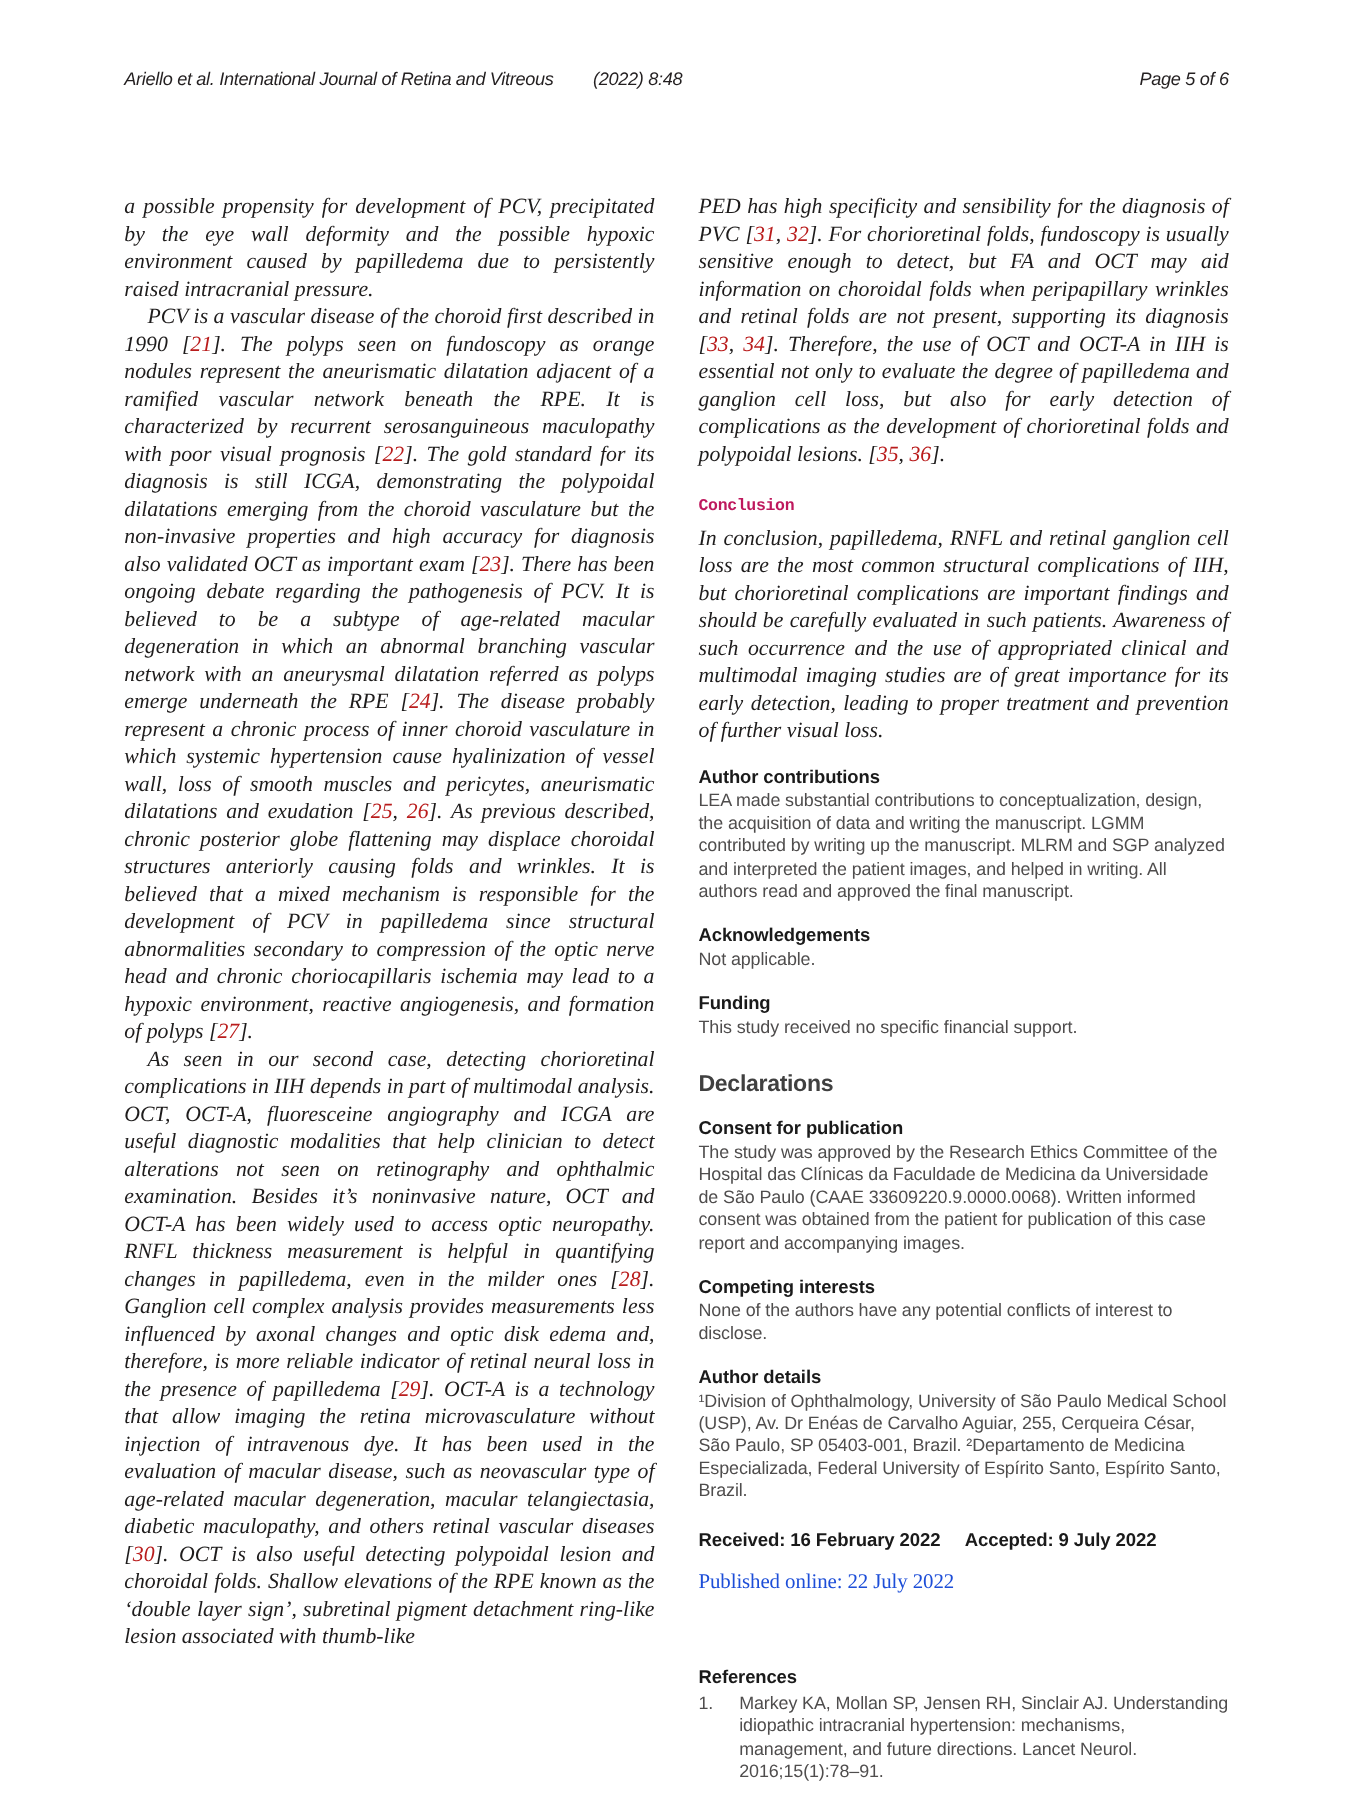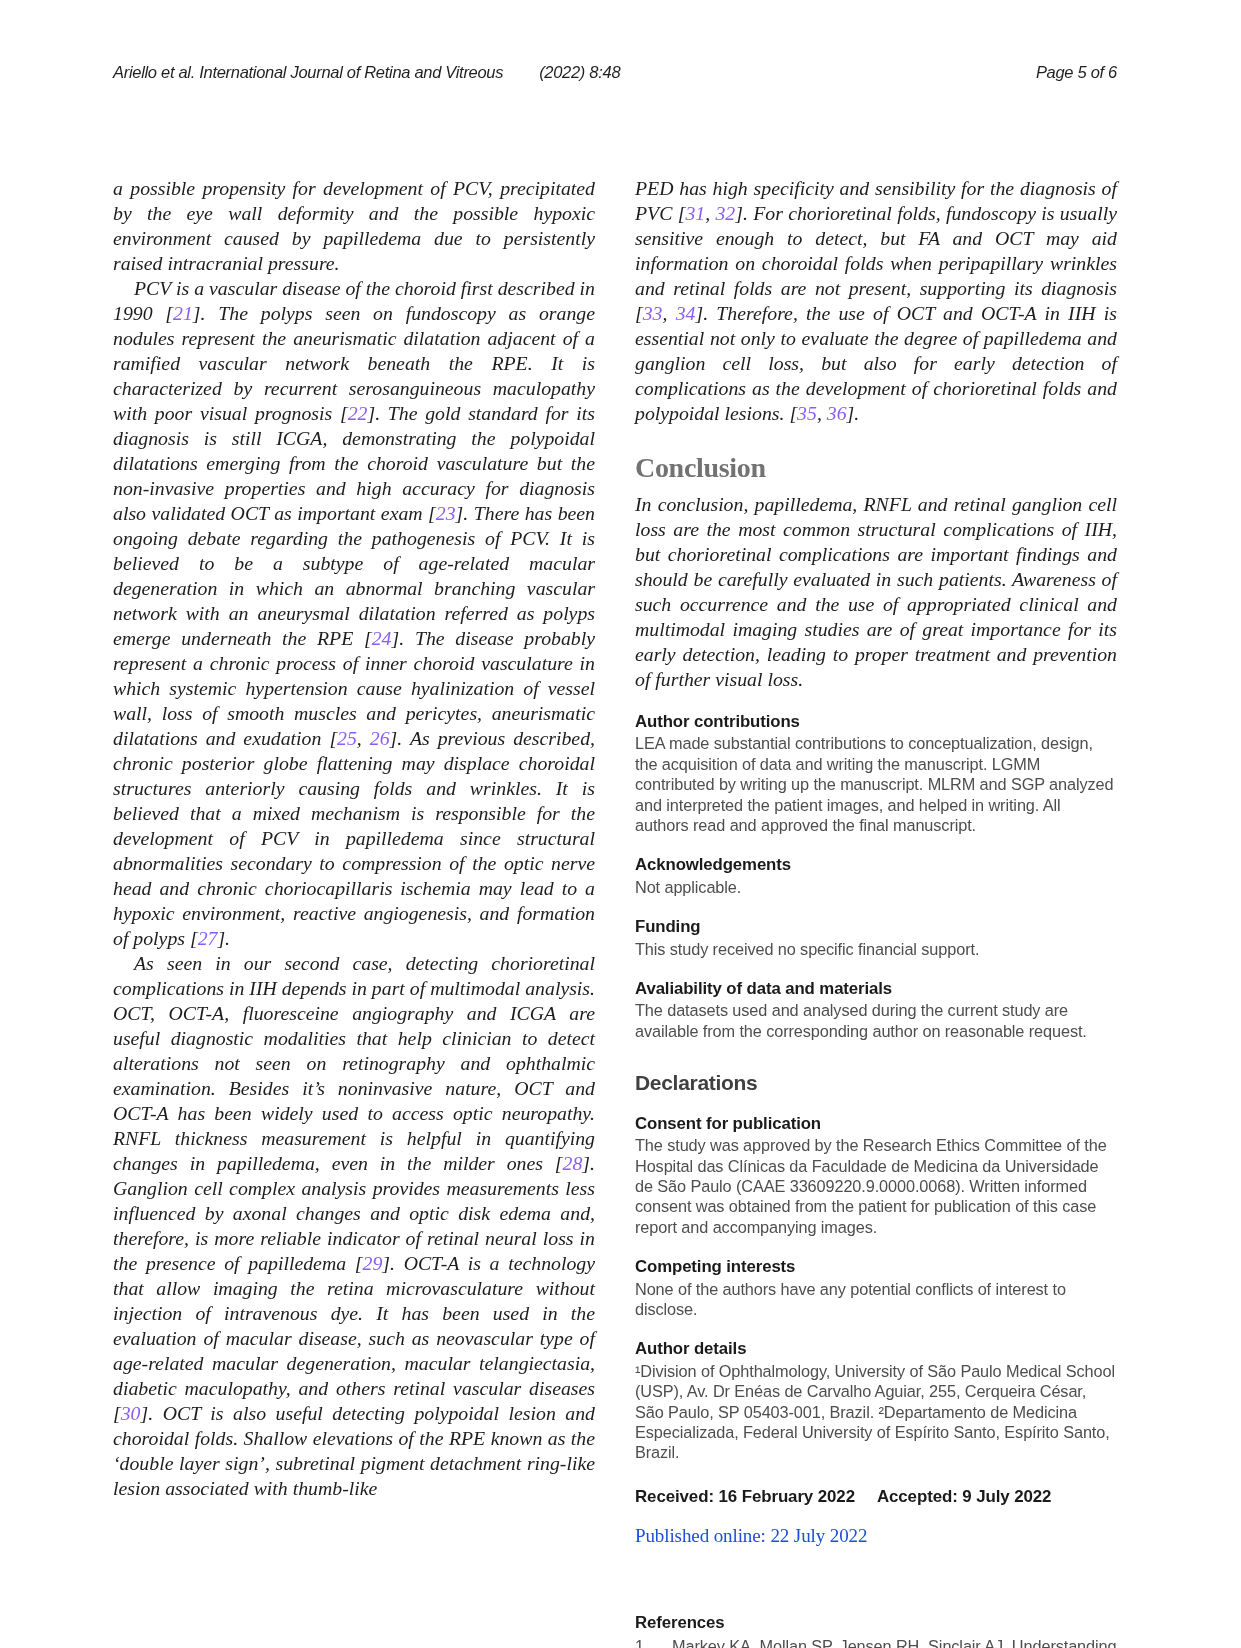--- a/index.html
+++ b/index.html
@@ -25,25 +25,25 @@
   .columns {
     position:absolute; top:176px; left:113px; width:1004px;
     display:flex; gap:40px;
   }
   .col { width:482px; }
   p.body-p {
     margin:0; font-size:19.8px; line-height:25px;
     text-align:justify; color:#1e1c1c;font-style:italic;
   }
   p.indent { text-indent:21px; }
-  .cite { color:#8b5cf6; }
+  .cite { color:#b91c1c; }
   h2.sec-heading {
-    font-family:Liberation Serif, serif;
-    font-size:28px; font-weight:bold; letter-spacing:-0.3px;
-    color:#737373; margin:26px 0 8px 0;
+    font-family:Liberation Mono, monospace;
+    font-size:15px; font-weight:bold; letter-spacing:-0.3px;
+    color:#be185d; margin:26px 0 8px 0;
   }
   
   .backmatter {
     font-family:"Liberation Sans", sans-serif;
     font-size:16.3px; line-height:20.4px;
     color:#4f4d4d; letter-spacing:-0.1px;
   }
   .backmatter .bm-section { margin-top:20px; }
   .bm-heading {
     color:#1a1a1a; font-weight:bold; font-size:16.8px;
@@ -108,24 +108,20 @@
               <div class="bm-text">LEA made substantial contributions to conceptualization, design, the acquisition of data and writing the manuscript. LGMM contributed by writing up the manuscript. MLRM and SGP analyzed and interpreted the patient images, and helped in writing. All authors read and approved the final manuscript.</div>
             </div>
             <div class="bm-section">
               <div class="bm-heading">Acknowledgements</div>
               <div class="bm-text">Not applicable.</div>
             </div>
             <div class="bm-section">
               <div class="bm-heading">Funding</div>
               <div class="bm-text">This study received no specific financial support.</div>
             </div>
-            <div class="bm-section">
-              <div class="bm-heading">Avaliability of data and materials</div>
-              <div class="bm-text">The datasets used and analysed during the current study are available from the corresponding author on reasonable request.</div>
-            </div>
           </div>
 
         <div class="declarations-heading">Declarations</div>
 
         <div>
             <div class="bm-section">
               <div class="bm-heading">Consent for publication</div>
               <div class="bm-text">The study was approved by the Research Ethics Committee of the Hospital das Clínicas da Faculdade de Medicina da Universidade de São Paulo (CAAE 33609220.9.0000.0068). Written informed consent was obtained from the patient for publication of this case report and accompanying images.</div>
             </div>
             <div class="bm-section">

